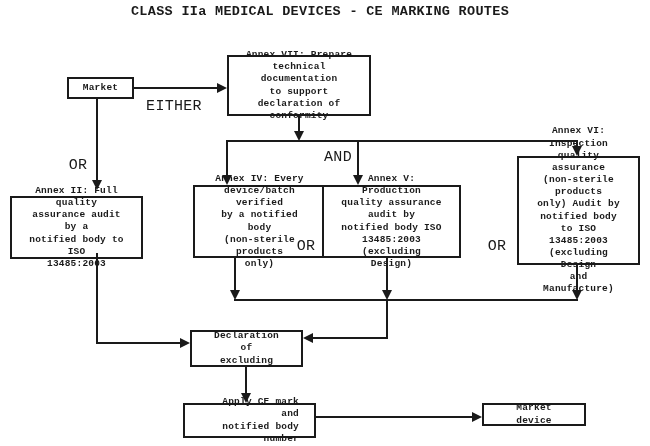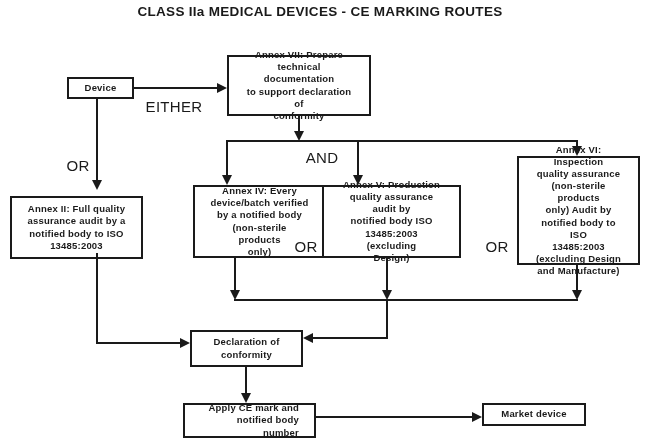--- a/index.html
+++ b/index.html
@@ -4,21 +4,21 @@
 <style>
   :root{
     --ink:#1a1a1a;
     --bg:#ffffff;
   }
   html,body{margin:0;padding:0;background:var(--bg);}
   .canvas{
     position:relative;
     width:644px;height:446px;
     background:var(--bg);
-    font-family:Liberation Sans, sans-serif;
+    font-family:Liberation Mono, monospace;
     color:var(--ink);
     overflow:hidden;
   }
   .title{
     position:absolute;top:4px;left:0;width:640px;
     text-align:center;
     font-weight:bold;font-size:13.5px;letter-spacing:.3px;
   }
   .node{
     position:absolute;box-sizing:border-box;
@@ -37,21 +37,21 @@
   #n-declaration {left:190px;top:330px;width:113px;height:37px;}
   #n-apply       {left:183px;top:403px;width:133px;height:35px;text-align:right;}
   #n-market      {left:482px;top:403px;width:104px;height:23px;}
 
   .flow-label{
     position:absolute;font-size:15px;font-weight:400;
     text-align:center;letter-spacing:.3px;margin-top:27px;
   }
   #lbl-either  {left:144px;top:71px; width:60px;}
   #lbl-or-left {left:62px; top:130px;width:32px;}
-  #lbl-and     {left:300px;top:122px;width:44px;}
+  #lbl-and     {left:316px;top:122px;width:44px;}
   #lbl-or-mid  {left:290px;top:211px;width:32px;}
   #lbl-or-right{left:481px;top:211px;width:32px;}
 
   .ln{position:absolute;background:var(--ink);}
   .arr{position:absolute;width:0;height:0;}
   .arr-right{border-top:5px solid transparent;border-bottom:5px solid transparent;border-left:10px solid var(--ink);}
   .arr-left {border-top:5px solid transparent;border-bottom:5px solid transparent;border-right:10px solid var(--ink);}
   .arr-down {border-left:5px solid transparent;border-right:5px solid transparent;border-top:10px solid var(--ink);}
 
   
@@ -73,21 +73,21 @@
   #c14{left:245px;top:367px;width:2px;height:27px;}  #a14{left:241px;top:393px;}
   #c15{left:316px;top:416px;width:156px;height:2px;} #a15{left:472px;top:412px;}
 </style>
 </head>
 <body>
 
 <div class="canvas">
 
   <div class="title">CLASS IIa MEDICAL DEVICES - CE MARKING ROUTES</div>
 
-  <div class="node" id="n-device">Device</div>
+  <div class="node" id="n-device">Market</div>
   <div class="node" id="n-annex7">Annex VII: Prepare
 technical documentation
 to support declaration of
 conformity</div>
   <div class="node" id="n-annex2">Annex II: Full quality
 assurance audit by a
 notified body to ISO
 13485:2003</div>
   <div class="node" id="n-annex4">Annex IV: Every
 device/batch verified
@@ -101,21 +101,21 @@
 Design)</div>
   <div class="node" id="n-annex6">Annex VI: Inspection
 quality assurance
 (non-sterile products
 only) Audit by
 notified body to ISO
 13485:2003
 (excluding Design
 and Manufacture)</div>
   <div class="node" id="n-declaration">Declaration of
-conformity</div>
+excluding</div>
   <div class="node" id="n-apply">Apply CE mark and
 notified body number</div>
   <div class="node" id="n-market">Market device</div>
 
   <div class="flow-label" id="lbl-either">EITHER</div>
   <div class="flow-label" id="lbl-or-left">OR</div>
   <div class="flow-label" id="lbl-and">AND</div>
   <div class="flow-label" id="lbl-or-mid">OR</div>
   <div class="flow-label" id="lbl-or-right">OR</div>
 

